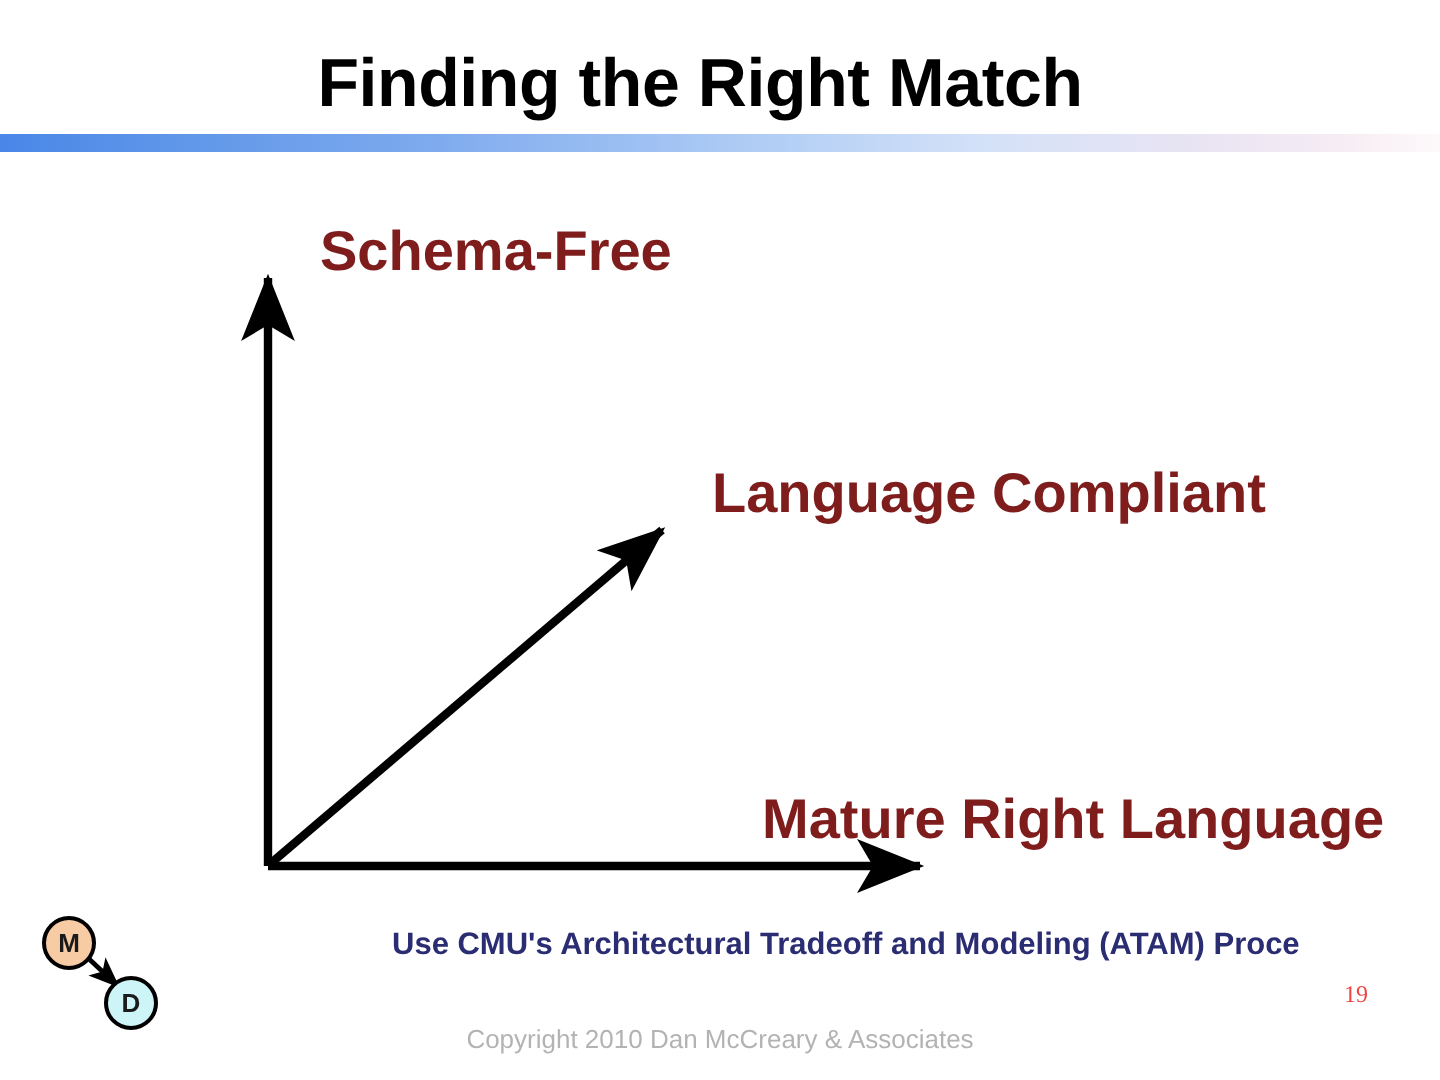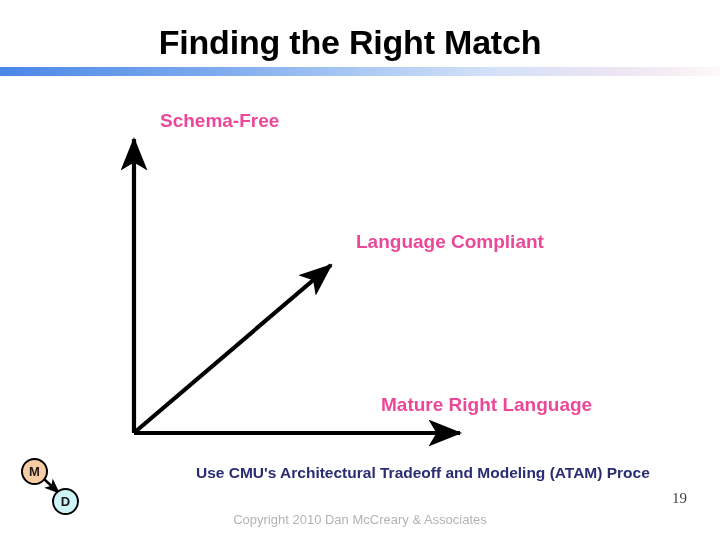--- a/index.html
+++ b/index.html
@@ -59,23 +59,23 @@
     left: 0;
     top: 90px;
     width: 720px;
     height: 370px;
   }
 
   
   .axis-label {
     position: absolute;
     font-family: "Liberation Sans", sans-serif;
-    font-size: 19px;
-    font-weight: bold;
-    color: #ec4899;
+    font-size: 28px;
+    font-weight: bold;
+    color: #7f1d1d;
     white-space: nowrap;
   }
   #label-schema-free     { left: 160px; top: 110px; }
   #label-standards       { left: 356px; top: 231px; }
   #label-mature-query    { left: 381px; top: 394px; }
 
   
   #md-badge-group {
     position: absolute;
     left: 14px;
@@ -124,22 +124,22 @@
     font-weight: bold;
     color: #2b2d73;
     white-space: nowrap;
     overflow: hidden;
   }
   #page-number {
     position: absolute;
     left: 672px;
     top: 490px;
     font-family: "Liberation Serif", serif;
-    font-size: 15px;
-    color: #404040;
+    font-size: 12px;
+    color: #ef4444;
   }
   #copyright-note {
     position: absolute;
     left: 0;
     top: 512px;
     width: 720px;
     text-align: center;
     font-family: "Liberation Sans", sans-serif;
     font-size: 13px;
     color: #b3b3b3;

